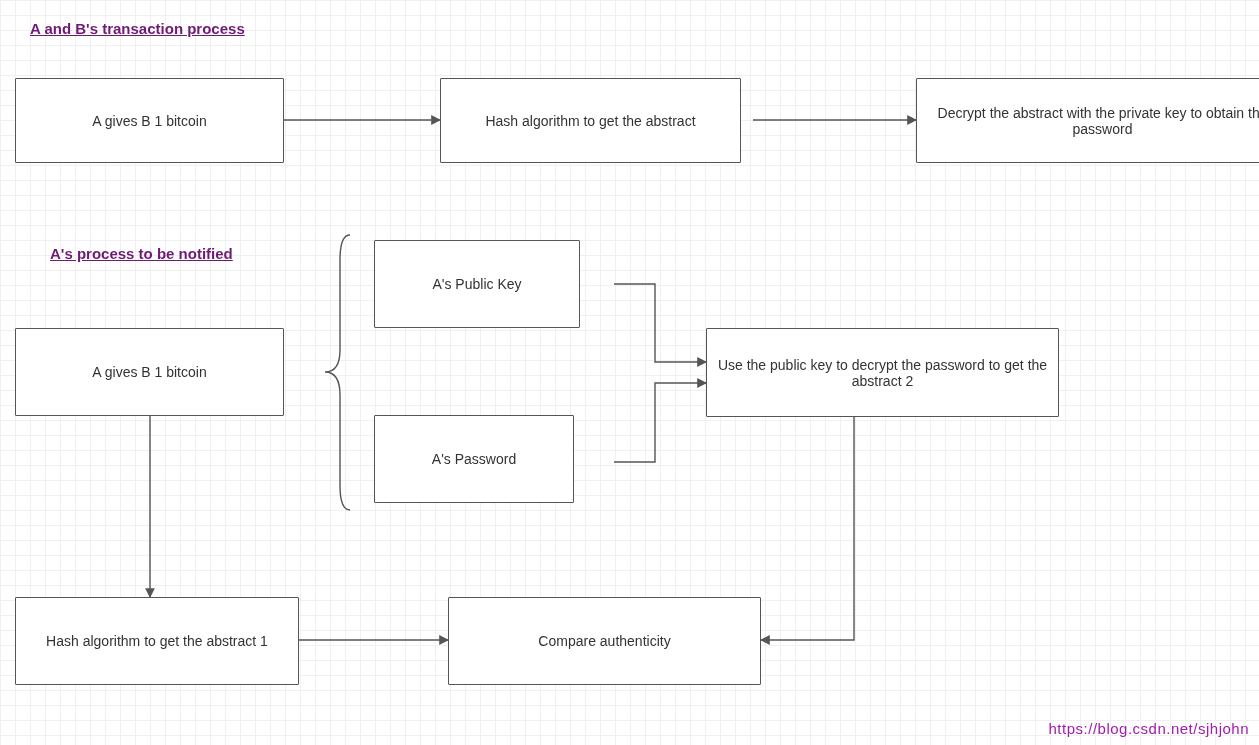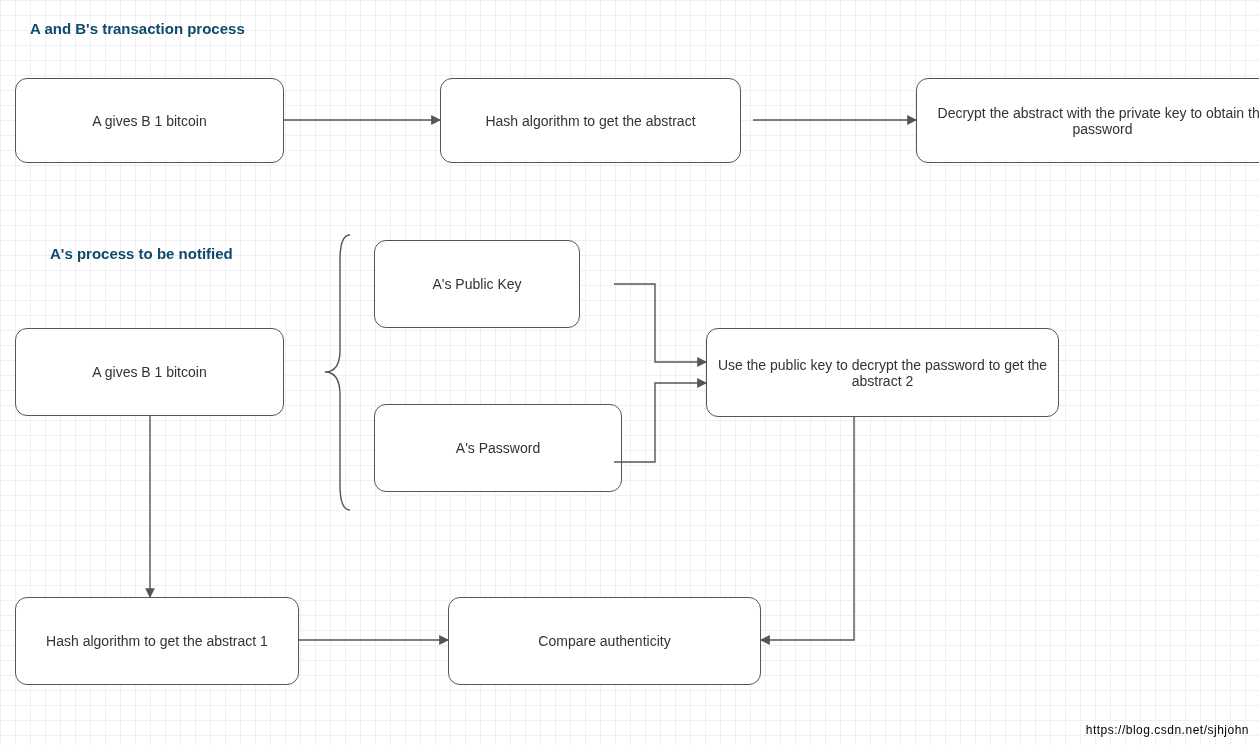--- a/index.html
+++ b/index.html
@@ -5,41 +5,41 @@
   html,body{margin:0;padding:0;width:1259px;height:745px;font-family:Arial,Helvetica,sans-serif;background:#fff;color:#333}
   .canvas{position:absolute;inset:0;width:1259px;height:745px;overflow:hidden}
   .grid{position:absolute;inset:0;
     background-image:
       linear-gradient(to right,#f0f0f0 1px,transparent 1px),
       linear-gradient(to bottom,#f0f0f0 1px,transparent 1px),
       linear-gradient(to right,#e6e6e6 1px,transparent 1px),
       linear-gradient(to bottom,#e6e6e6 1px,transparent 1px);
     background-size:15px 15px,15px 15px,75px 75px,75px 75px;
   }
-  .heading{position:absolute;font-weight:bold;color:#0c4a6e;font-size:15px}
-  .box{position:absolute;border:1px solid #555;border-radius:12px;background:#fff;display:flex;align-items:center;justify-content:center;text-align:center;font-size:14px;padding:6px 10px;box-sizing:border-box;color:#333}
+  .heading{position:absolute;font-weight:bold;text-decoration:underline;color:#701a75;font-size:15px}
+  .box{position:absolute;border:1px solid #555;border-radius:1px;background:#fff;display:flex;align-items:center;justify-content:center;text-align:center;font-size:14px;padding:6px 10px;box-sizing:border-box;color:#333}
   svg.edges{position:absolute;inset:0;width:1259px;height:745px;pointer-events:none}
-  .watermark{position:absolute;right:10px;bottom:8px;color:#000000;font-size:12px;letter-spacing:.5px}
+  .watermark{position:absolute;right:10px;bottom:8px;color:#a21caf;font-size:15px;letter-spacing:.5px}
 </style>
 </head>
 <body>
 
 <div class="canvas">
   <div class="grid"></div>
 
   <div class="heading" style="left:30px;top:20px">A and B's transaction process</div>
   <div class="heading" style="left:50px;top:245px">A's process to be notified</div>
 
   <div class="box" style="left:15px;top:78px;width:269px;height:85px">A gives B 1 bitcoin</div>
   <div class="box" style="left:440px;top:78px;width:301px;height:85px">Hash algorithm to get the abstract</div>
   <div class="box" style="left:916px;top:78px;width:373px;height:85px">Decrypt the abstract with the private key to obtain the password</div>
 
   <div class="box" style="left:15px;top:328px;width:269px;height:88px">A gives B 1 bitcoin</div>
   <div class="box" style="left:374px;top:240px;width:206px;height:88px">A's Public Key</div>
-  <div class="box" style="left:374px;top:404px;width:248px;height:88px">A's Password</div>
+  <div class="box" style="left:374px;top:415px;width:200px;height:88px">A's Password</div>
   <div class="box" style="left:706px;top:328px;width:353px;height:89px">Use the public key to decrypt the password to get the abstract 2</div>
 
   <div class="box" style="left:15px;top:597px;width:284px;height:88px">Hash algorithm to get the abstract 1</div>
   <div class="box" style="left:448px;top:597px;width:313px;height:88px">Compare authenticity</div>
 
   <svg class="edges">
     <defs>
       <marker id="arrow" viewBox="0 0 10 10" refX="9" refY="5" markerWidth="7" markerHeight="7" orient="auto-start-reverse">
         <path d="M0,0 L10,5 L0,10 z" fill="#555"></path>
       </marker>

